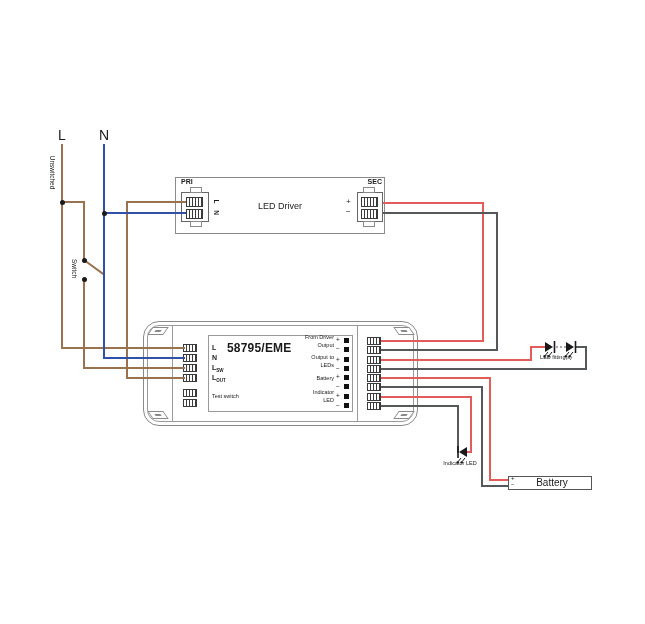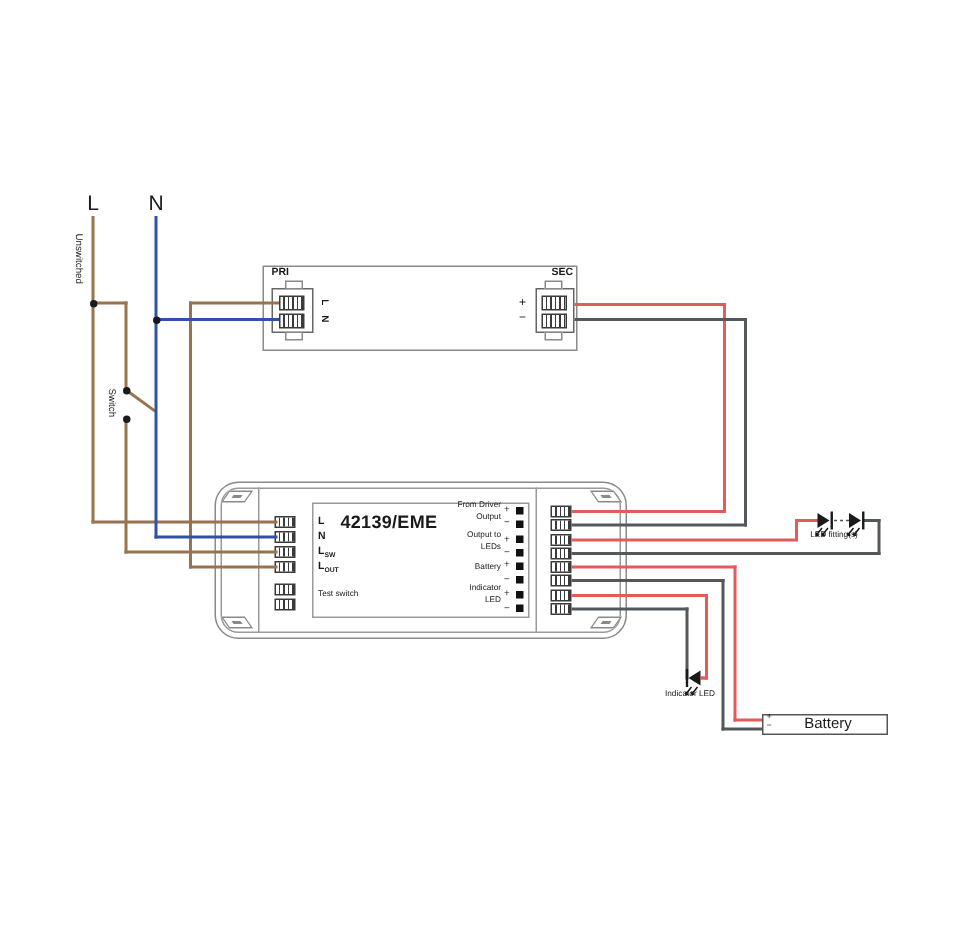--- a/index.html
+++ b/index.html
@@ -23,20 +23,21 @@
   .tab{position:absolute;box-sizing:border-box;border:1px solid #8a8a8a;background:#fff;}
 </style>
 </head>
 <body>
 
 <div id="page">
 
   <div class="box" style="left:175px;top:177px;width:210px;height:57px;"></div>
   <div class="t" style="left:181px;top:178px;width:26px;font-size:7px;font-weight:bold;">PRI</div>
   <div class="t rgt" style="left:356px;top:178px;width:26px;font-size:7px;font-weight:bold;">SEC</div>
+  <div class="t ctr" style="left:175px;top:201px;width:210px;font-size:9px;">LED Driver</div>
 
   <div class="box" style="left:181px;top:192px;width:28px;height:30px;border-color:#666;"></div>
   <div class="tab" style="left:190px;top:187px;width:12px;height:6px;"></div>
   <div class="tab" style="left:190px;top:221px;width:12px;height:6px;"></div>
   <div class="cell" style="left:186px;top:197px;width:17px;height:10px;"></div>
   <div class="cell" style="left:186px;top:209px;width:17px;height:10px;"></div>
   <div class="t rot ctr" style="left:211px;top:197px;width:10px;height:9px;font-size:6.5px;font-weight:bold;line-height:9px;">L</div>
   <div class="t rot ctr" style="left:211px;top:208px;width:10px;height:9px;font-size:6.5px;font-weight:bold;line-height:9px;">N</div>
 
   <div class="box" style="left:357px;top:192px;width:26px;height:30px;border-color:#666;"></div>
@@ -59,21 +60,21 @@
       <div class="tab" style="left:4px;top:2px;width:6px;height:2px;"></div>
     </div>
   <div class="tab" style="left:150px;top:411px;width:16px;height:8px;transform:skewX(35deg);">
       <div class="tab" style="left:4px;top:2px;width:6px;height:2px;"></div>
     </div>
   <div class="tab" style="left:396px;top:411px;width:16px;height:8px;transform:skewX(-35deg);">
       <div class="tab" style="left:4px;top:2px;width:6px;height:2px;"></div>
     </div>
 
   <div class="box" style="left:208px;top:335px;width:145px;height:77px;border-color:#9a9a9a;"></div>
-  <div class="t" style="left:227px;top:341px;font-size:12px;font-weight:bold;letter-spacing:0.2px;">42139/EME</div>
+  <div class="t" style="left:227px;top:341px;font-size:12px;font-weight:bold;letter-spacing:0.2px;">58795/EME</div>
 
   <div class="t" style="left:212px;top:344px;font-size:7px;font-weight:bold;">L</div>
   <div class="t" style="left:212px;top:354px;font-size:7px;font-weight:bold;">N</div>
   <div class="t" style="left:212px;top:364px;font-size:7px;font-weight:bold;"><span>L</span><sub style="font-size:4.5px;">SW</sub></div>
   <div class="t" style="left:212px;top:374px;font-size:7px;font-weight:bold;"><span>L</span><sub style="font-size:4.5px;">OUT</sub></div>
   <div class="t" style="left:212px;top:393px;font-size:5.5px;">Test switch</div>
 
   <div class="cell" style="left:183px;top:344px;width:14px;height:8px;"></div>
   <div class="cell" style="left:183px;top:354px;width:14px;height:8px;"></div>
   <div class="cell" style="left:183px;top:364px;width:14px;height:8px;"></div>

